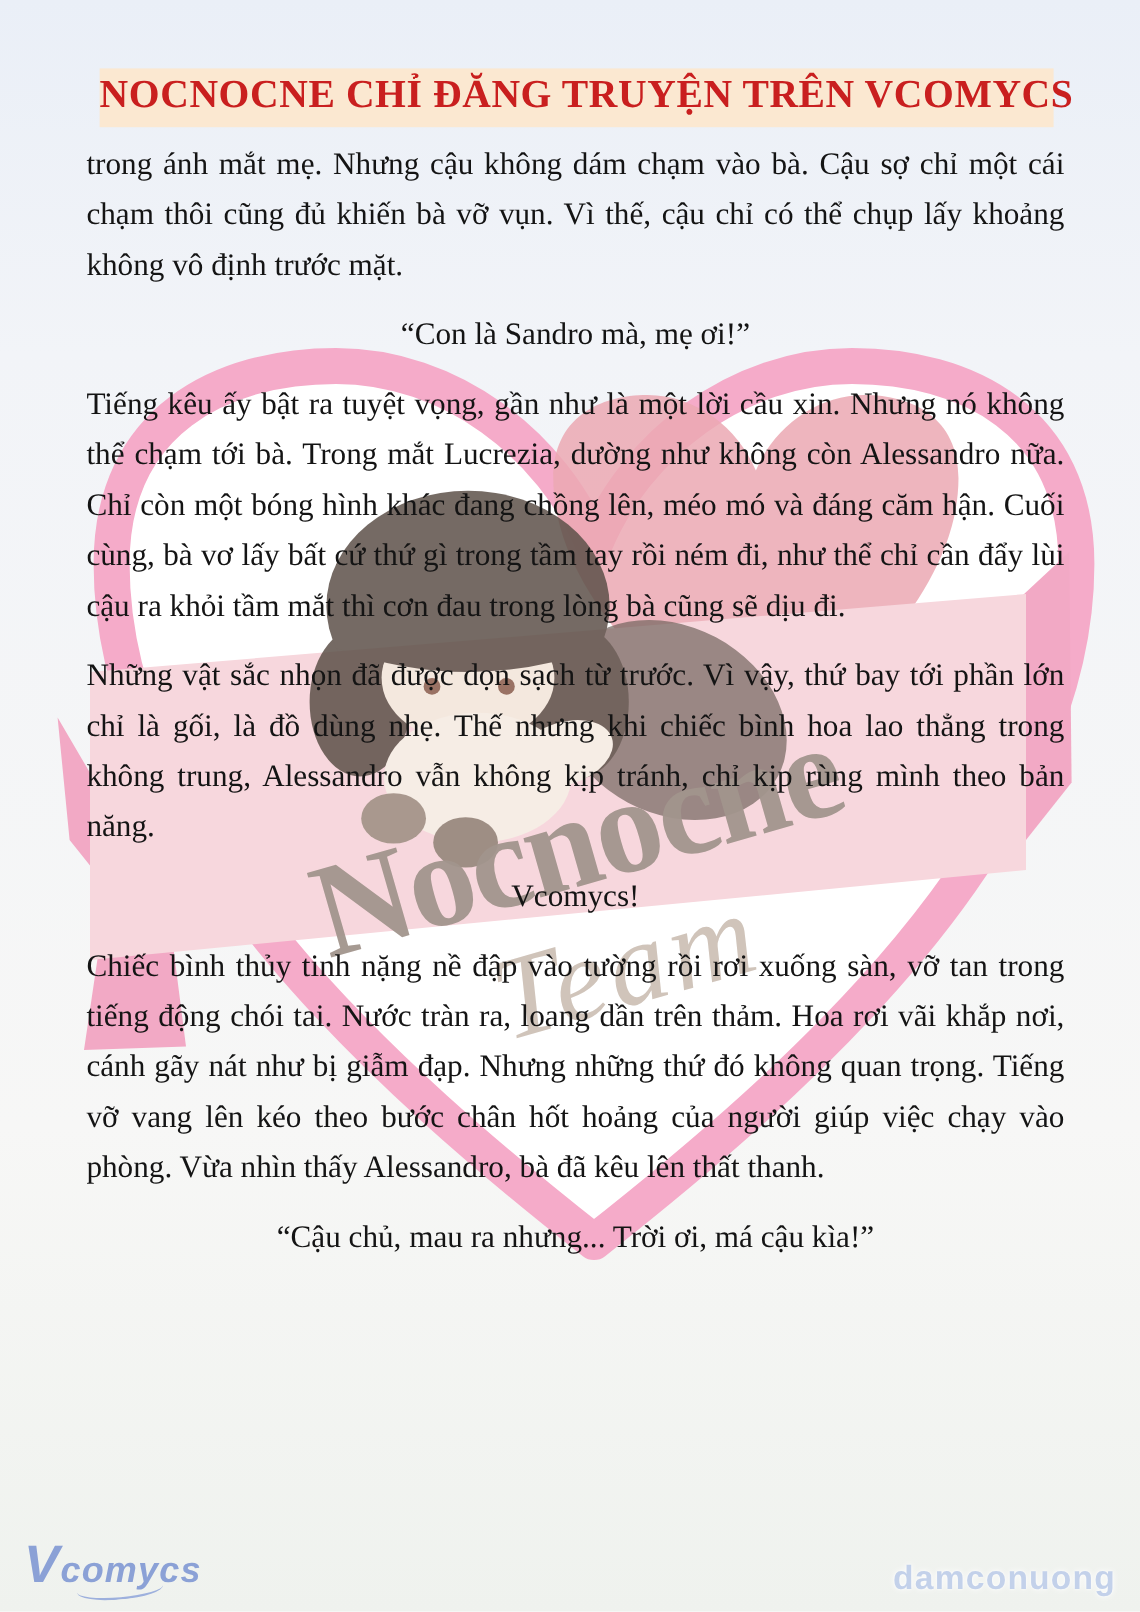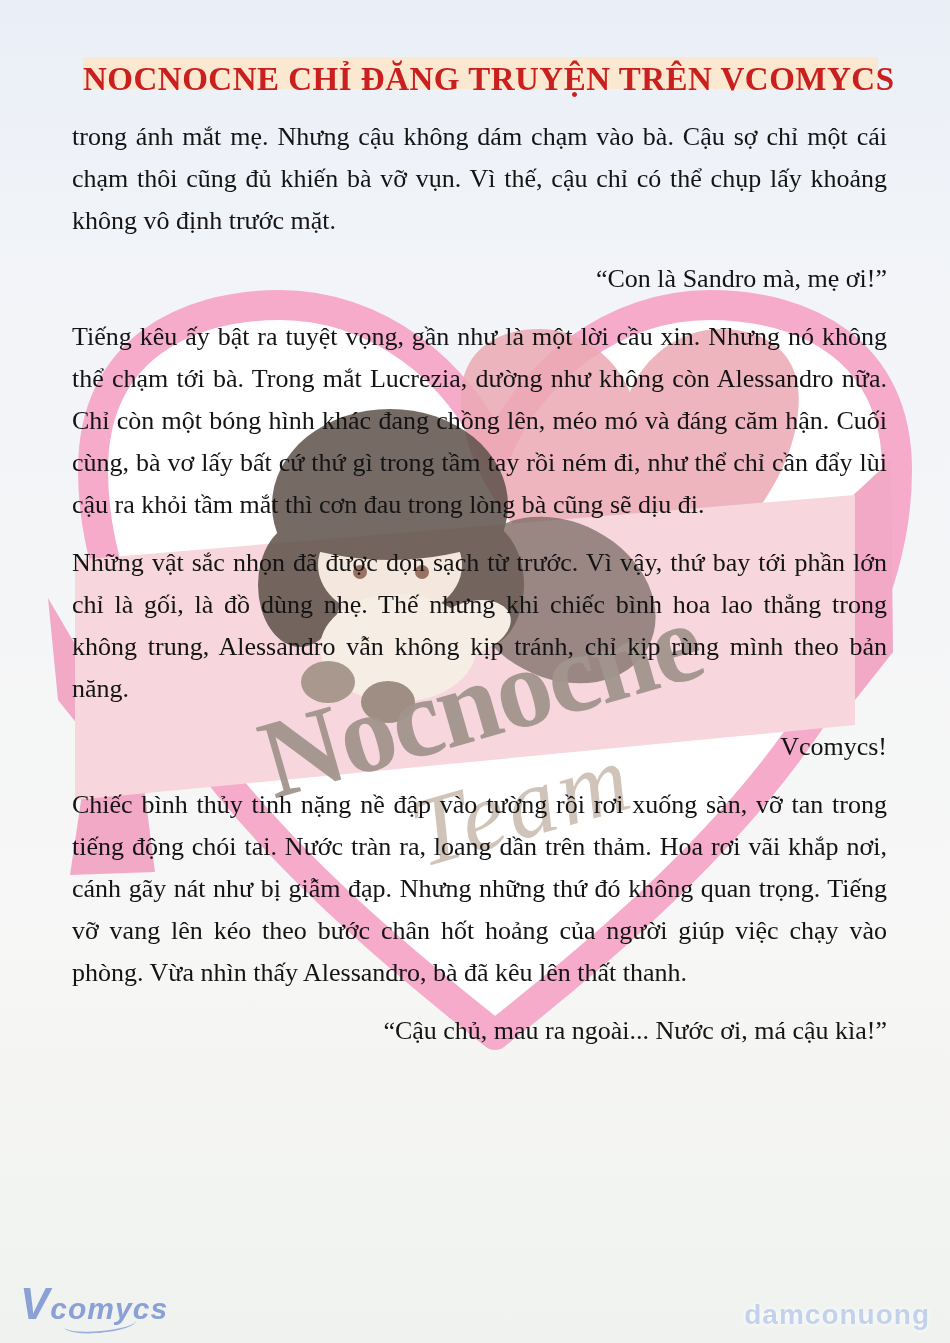--- a/index.html
+++ b/index.html
@@ -25,21 +25,21 @@
   }
   .wm-word {
     font-family: "Liberation Serif", "DejaVu Serif", serif;
     font-style: italic;
     font-size: 98px;
     letter-spacing: 4px;
   }
   .header-band {
     position: absolute;
     left: 83px; top: 57px;
-    width: 795px; height: 32px;
+    width: 795px; height: 49px;
     z-index: 2;
     background: #fbe8d1;
     color: #c91f1f;
     font-weight: bold;
     font-size: 33px;
     line-height: 44px;
     text-align: center;
     letter-spacing: 0.5px;
     white-space: nowrap;
   }
@@ -50,21 +50,21 @@
     z-index: 2;
     color: #141414;
     font-size: 26px;
     line-height: 42px;
   }
   .story p {
     margin: 0 0 16px 0;
     text-align: justify;
     text-justify: inter-word;
   }
-  .story p.no-justify { text-align: right; }
+  .story p.no-justify { text-align: center; }
   .footer-logo {
     position: absolute;
     left: 20px; bottom: 14px;
     z-index: 3;
     color: #8ba1d6;
     font-family: "Liberation Sans", sans-serif;
     font-style: italic;
     font-weight: bold;
     font-size: 30px;
     letter-spacing: 1px;
@@ -130,19 +130,19 @@
 
   <div class="header-band">NOCNOCNE CHỈ ĐĂNG TRUYỆN TRÊN VCOMYCS</div>
 
   <div class="story">
     <p>trong ánh mắt mẹ. Nhưng cậu không dám chạm vào bà. Cậu sợ chỉ một cái chạm thôi cũng đủ khiến bà vỡ vụn. Vì thế, cậu chỉ có thể chụp lấy khoảng không vô định trước mặt.</p>
     <p class="no-justify">“Con là Sandro mà, mẹ ơi!”</p>
     <p>Tiếng kêu ấy bật ra tuyệt vọng, gần như là một lời cầu xin. Nhưng nó không thể chạm tới bà. Trong mắt Lucrezia, dường như không còn Alessandro nữa. Chỉ còn một bóng hình khác đang chồng lên, méo mó và đáng căm hận. Cuối cùng, bà vơ lấy bất cứ thứ gì trong tầm tay rồi ném đi, như thể chỉ cần đẩy lùi cậu ra khỏi tầm mắt thì cơn đau trong lòng bà cũng sẽ dịu đi.</p>
     <p>Những vật sắc nhọn đã được dọn sạch từ trước. Vì vậy, thứ bay tới phần lớn chỉ là gối, là đồ dùng nhẹ. Thế nhưng khi chiếc bình hoa lao thẳng trong không trung, Alessandro vẫn không kịp tránh, chỉ kịp rùng mình theo bản năng.</p>
     <p class="no-justify">Vcomycs!</p>
     <p>Chiếc bình thủy tinh nặng nề đập vào tường rồi rơi xuống sàn, vỡ tan trong tiếng động chói tai. Nước tràn ra, loang dần trên thảm. Hoa rơi vãi khắp nơi, cánh gãy nát như bị giẫm đạp. Nhưng những thứ đó không quan trọng. Tiếng vỡ vang lên kéo theo bước chân hốt hoảng của người giúp việc chạy vào phòng. Vừa nhìn thấy Alessandro, bà đã kêu lên thất thanh.</p>
-    <p class="no-justify">“Cậu chủ, mau ra ngoài... Nước ơi, má cậu kìa!”</p>
+    <p class="no-justify">“Cậu chủ, mau ra nhưng... Trời ơi, má cậu kìa!”</p>
   </div>
 
   <div class="footer-logo">Vcomycs</div>
   <div class="footer-credit">damconuong</div>
 
 </div>
 
 </body></html>

